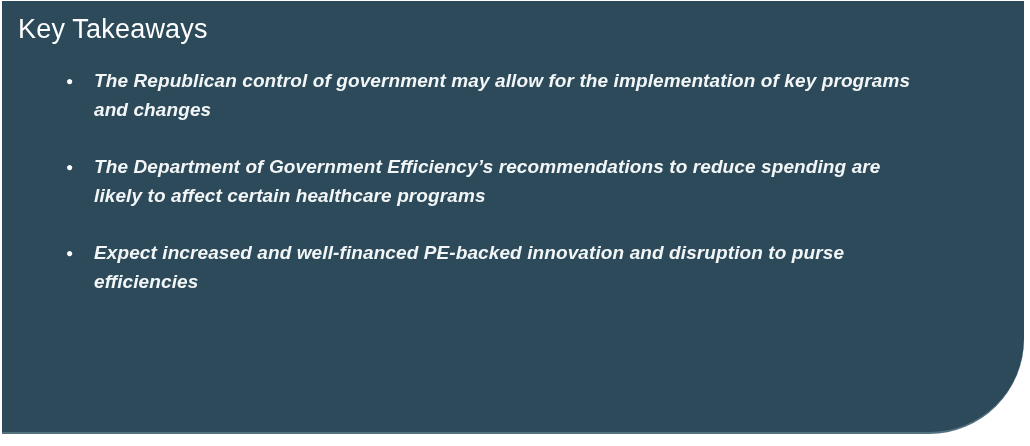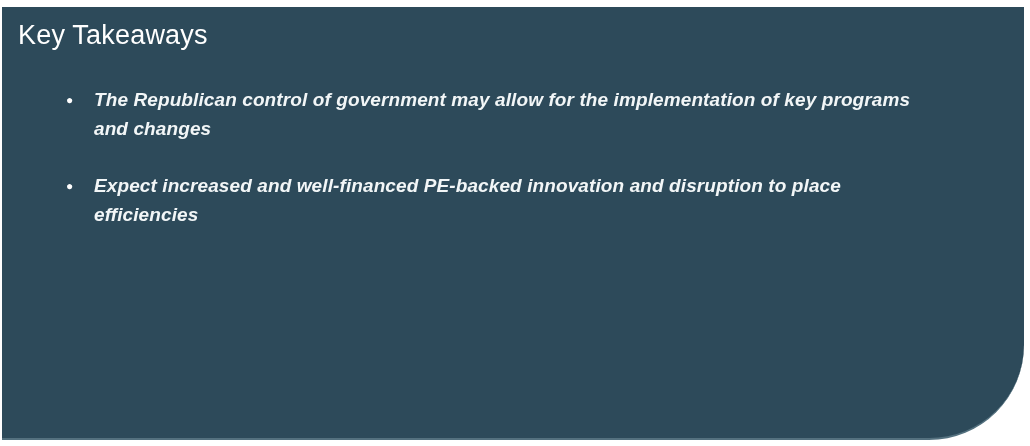--- a/index.html
+++ b/index.html
@@ -13,39 +13,39 @@
   }
   .page {
     position: relative;
     width: 1030px;
     height: 446px;
     background: #ffffff;
   }
   .takeaways-card {
     position: absolute;
     left: 2px;
-    top: 7px;
+    top: 1px;
     width: 1022px;
     height: 431px;
     background: #2d4a5a;
     border-bottom: 2px solid #54717f;
     border-radius: 0 0 95px 0;
     box-sizing: content-box;
   }
   .card-title {
     margin: 0;
     padding: 11px 0 0 16px;
     color: #ffffff;
     font-size: 27px;
     font-weight: 400;
     line-height: 34px;
     letter-spacing: 0.2px;
   }
   .bullet-list {
-    margin: 33px 0 0 0;
+    margin: 20px 0 0 0;
     padding: 0 0 0 64px;
     list-style: none;
   }
   .bullet-list li {
     position: relative;
     padding-left: 28px;
     max-width: 838px;
     color: #f2f6f7;
     font-style: italic;
     font-weight: 700;
@@ -65,16 +65,17 @@
   }
 </style>
 </head>
 <body>
 
 <div class="page">
   <div class="takeaways-card">
     <h1 class="card-title">Key Takeaways</h1>
     <ul class="bullet-list">
       <li>The Republican control of government may allow for the implementation of key programs and changes</li>
-      <li>Expect increased and well-financed PE-backed innovation and disruption to place efficiencies</li>
+      <li>The Department of Government Efficiency’s recommendations to reduce spending are likely to affect certain healthcare programs</li>
+      <li>Expect increased and well-financed PE-backed innovation and disruption to purse efficiencies</li>
     </ul>
   </div>
 </div>
 
 </body></html>

